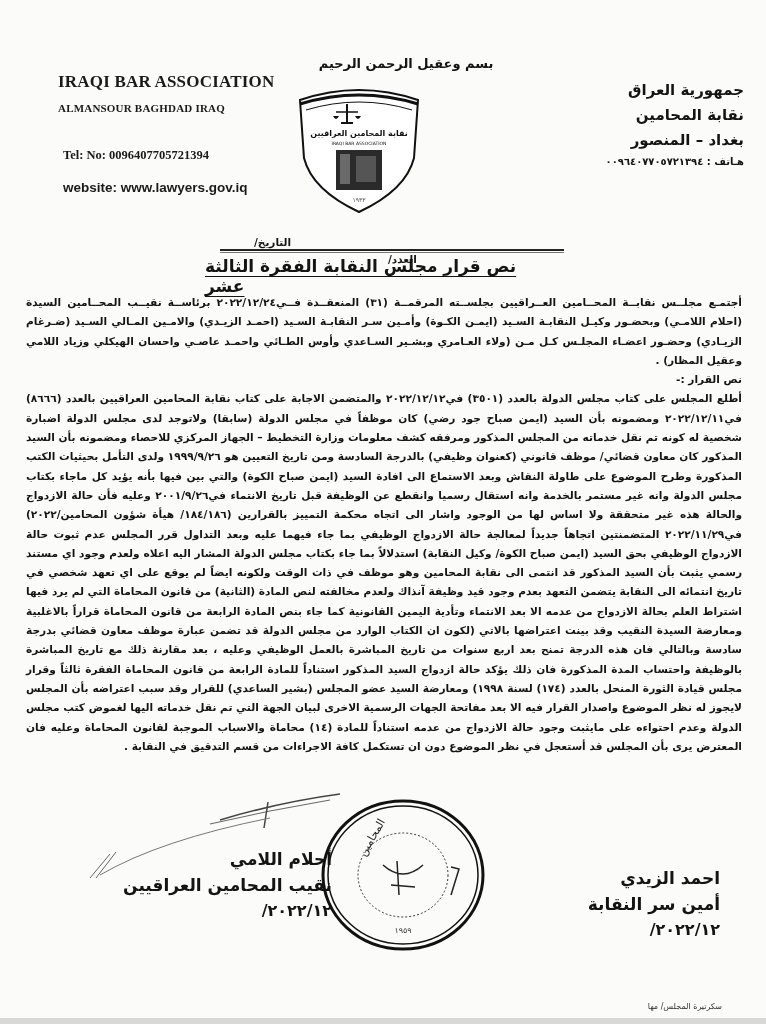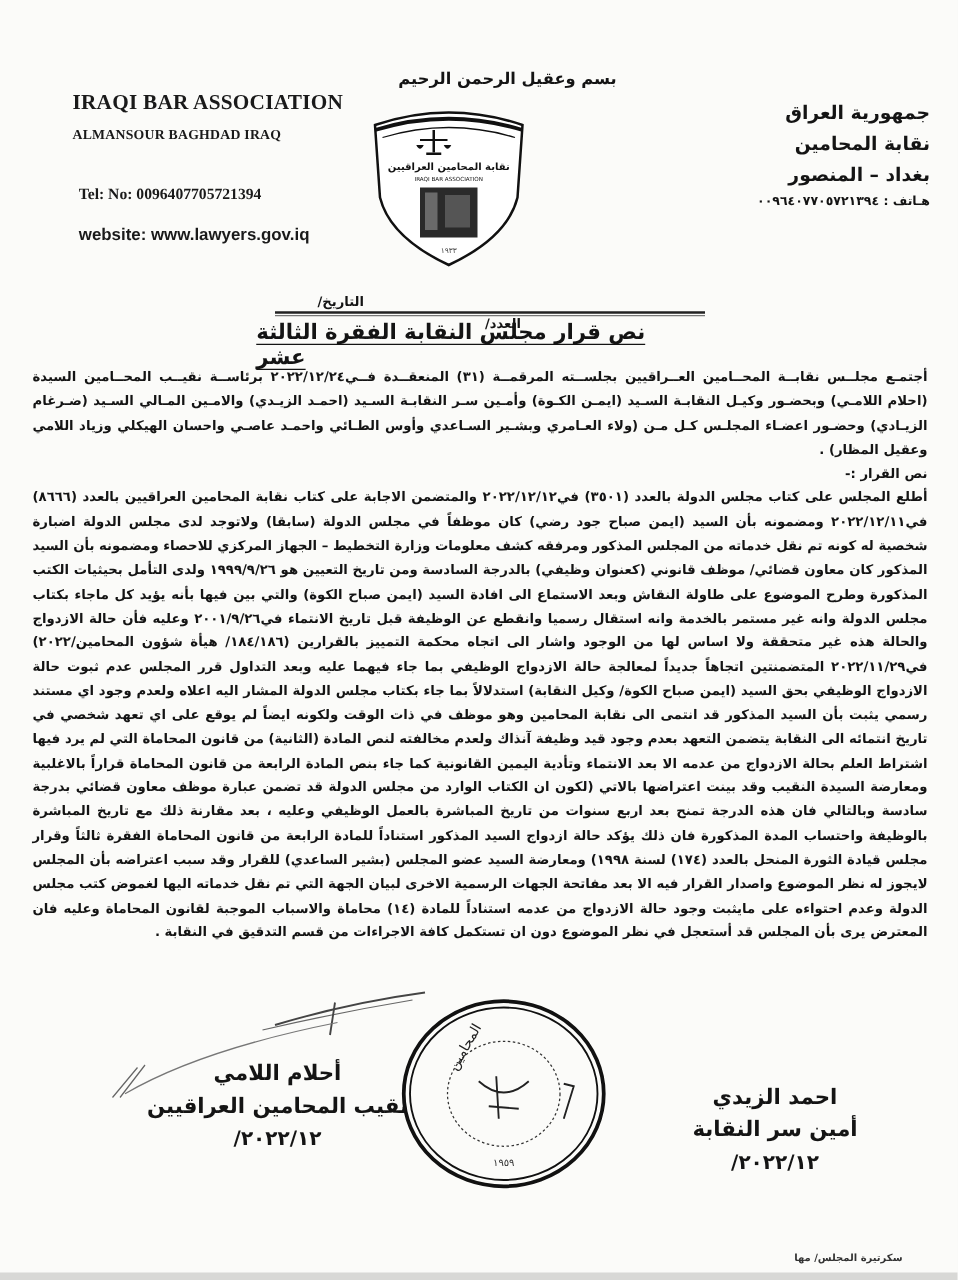--- a/index.html
+++ b/index.html
@@ -24,29 +24,29 @@
   .refline { position:absolute; top:236px; direction:rtl; font-size:10.5px; font-weight:bold; }
   .ref-number { left:388px;margin-top:17px; }
   .ref-date { left:254px; }
   .divider { position:absolute; left:220px; top:249px; width:344px; height:2px; background:#222; }
   .divider2 { position:absolute; left:220px; top:252px; width:344px; height:1px; background:#777; }
   .doc-title { position:absolute; left:205px; top:256px; width:330px; direction:rtl; text-align:left; font-size:17px; font-weight:bold; text-decoration:underline; text-underline-offset:4px; }
   .body-text { position:absolute; left:26px; right:24px; top:293px; direction:rtl; text-align:justify; font-size:10.6px; line-height:19.3px; font-weight:bold; }
   .body-text p { margin:0; }
   .heading-line { text-align:right; }
   .para { text-align-last:right; }
-  .sig { position:absolute; direction:rtl; text-align:center; font-weight:bold; }
+  .sig { position:absolute; direction:rtl; font-weight:bold; }
   .sig-left { left:112px; top:846px; width:220px; }
   .sig-right { left:520px; top:846px; width:200px;margin-top:19px; }
   .sig .name { font-size:17px; line-height:26px; }
   .sig .role { font-size:17px; line-height:26px; }
   .sig .date { font-size:16px; line-height:26px; letter-spacing:2px; }
   .stamp { position:absolute; left:313px; top:795px; width:180px; height:160px; }
   .signature-scribble { position:absolute; left:60px; top:780px; width:300px; height:100px; }
-  .footer { position:absolute; right:44px; top:1002px; direction:rtl; font-size:8px; font-weight:bold; color:#333; }
+  .footer { position:absolute; right:44px; top:1002px; direction:rtl; font-size:8px; font-weight:normal; color:#333; }
   .bottom-edge { position:absolute; left:0; bottom:0; width:766px; height:6px; background:#d8d8d6; }
 </style>
 </head>
 <body>
 
 <div class="page">
 
   <div class="en-header">
     <div class="en-title">IRAQI BAR ASSOCIATION</div>
     <div class="en-sub">ALMANSOUR BAGHDAD IRAQ</div>

